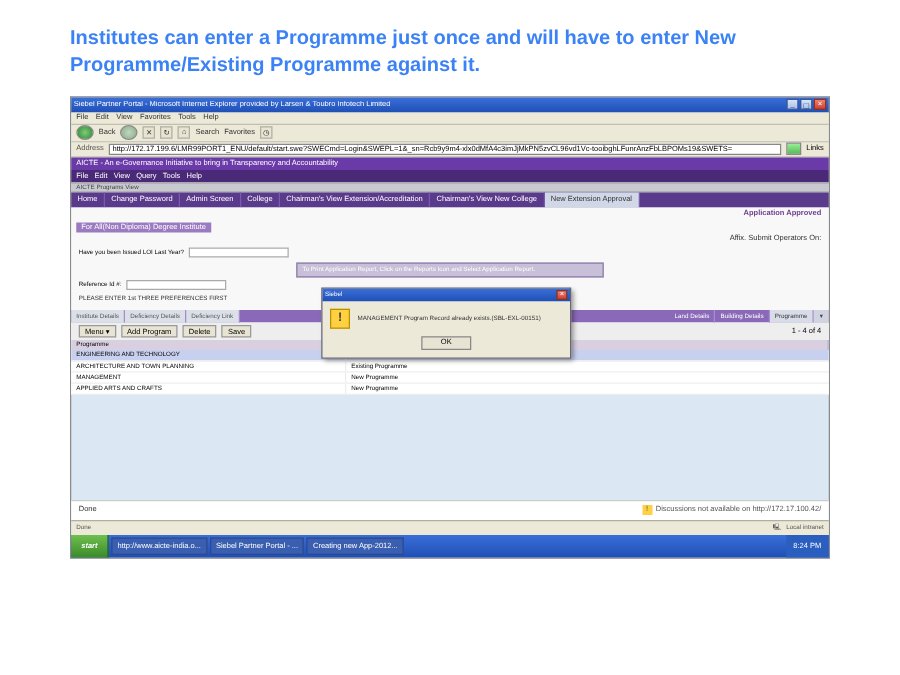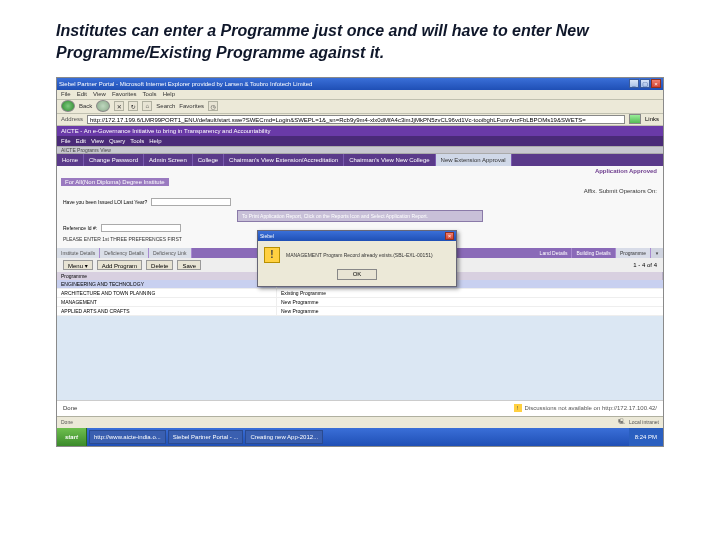--- a/index.html
+++ b/index.html
@@ -1,19 +1,19 @@
 <!DOCTYPE html>
 <html><head>
 <meta charset="utf-8">
 <style>
   * { margin: 0; padding: 0; box-sizing: border-box; font-family: Arial, sans-serif; }
   body { width: 720px; height: 540px; background: #fff; overflow: hidden; }
   .page { padding: 20px 56px 0 56px; }
   .title { color: #1a3d8f; font-family: "Times New Roman", serif; font-size: 22px; font-weight: bold; text-align: center; margin-bottom: 20px; }
-  .subtitle { color: #0f172a; font-family: "Times New Roman", serif; font-size: 16px; font-weight: bold; line-height: 1.4; margin-bottom: 12px; font-style: italic; }
+  .subtitle { color: #3b82f6; font-family: "Times New Roman", serif; font-size: 16px; font-weight: bold; line-height: 1.4; margin-bottom: 12px; }
   .subtitle .norm { font-weight: bold; }
   .screenshot { border: 1px solid #8a8a8a; background: #dbe7f3; font-size: 6px; width: 608px; height: 370px; position: relative; }
 
   
   .ie-title { background: linear-gradient(#3a6fd8,#1f4fb5); height: 12px; display: flex; align-items: center; padding: 0 2px; color: #fff; }
   .ie-title .t { flex: 1; font-size: 6px; white-space: nowrap; overflow: hidden; }
   .ie-title .wbtn { width: 10px; height: 9px; background: linear-gradient(#d8e4f8,#a8c0e8); border: 1px solid #3a5a9a; margin-left: 1px; display: flex; align-items: center; justify-content: center; font-size: 6px; color: #2a4a8a; }
   .ie-title .wbtn.close { background: linear-gradient(#f08070,#d04030); color: #fff; border-color: #903020; }
 
   

